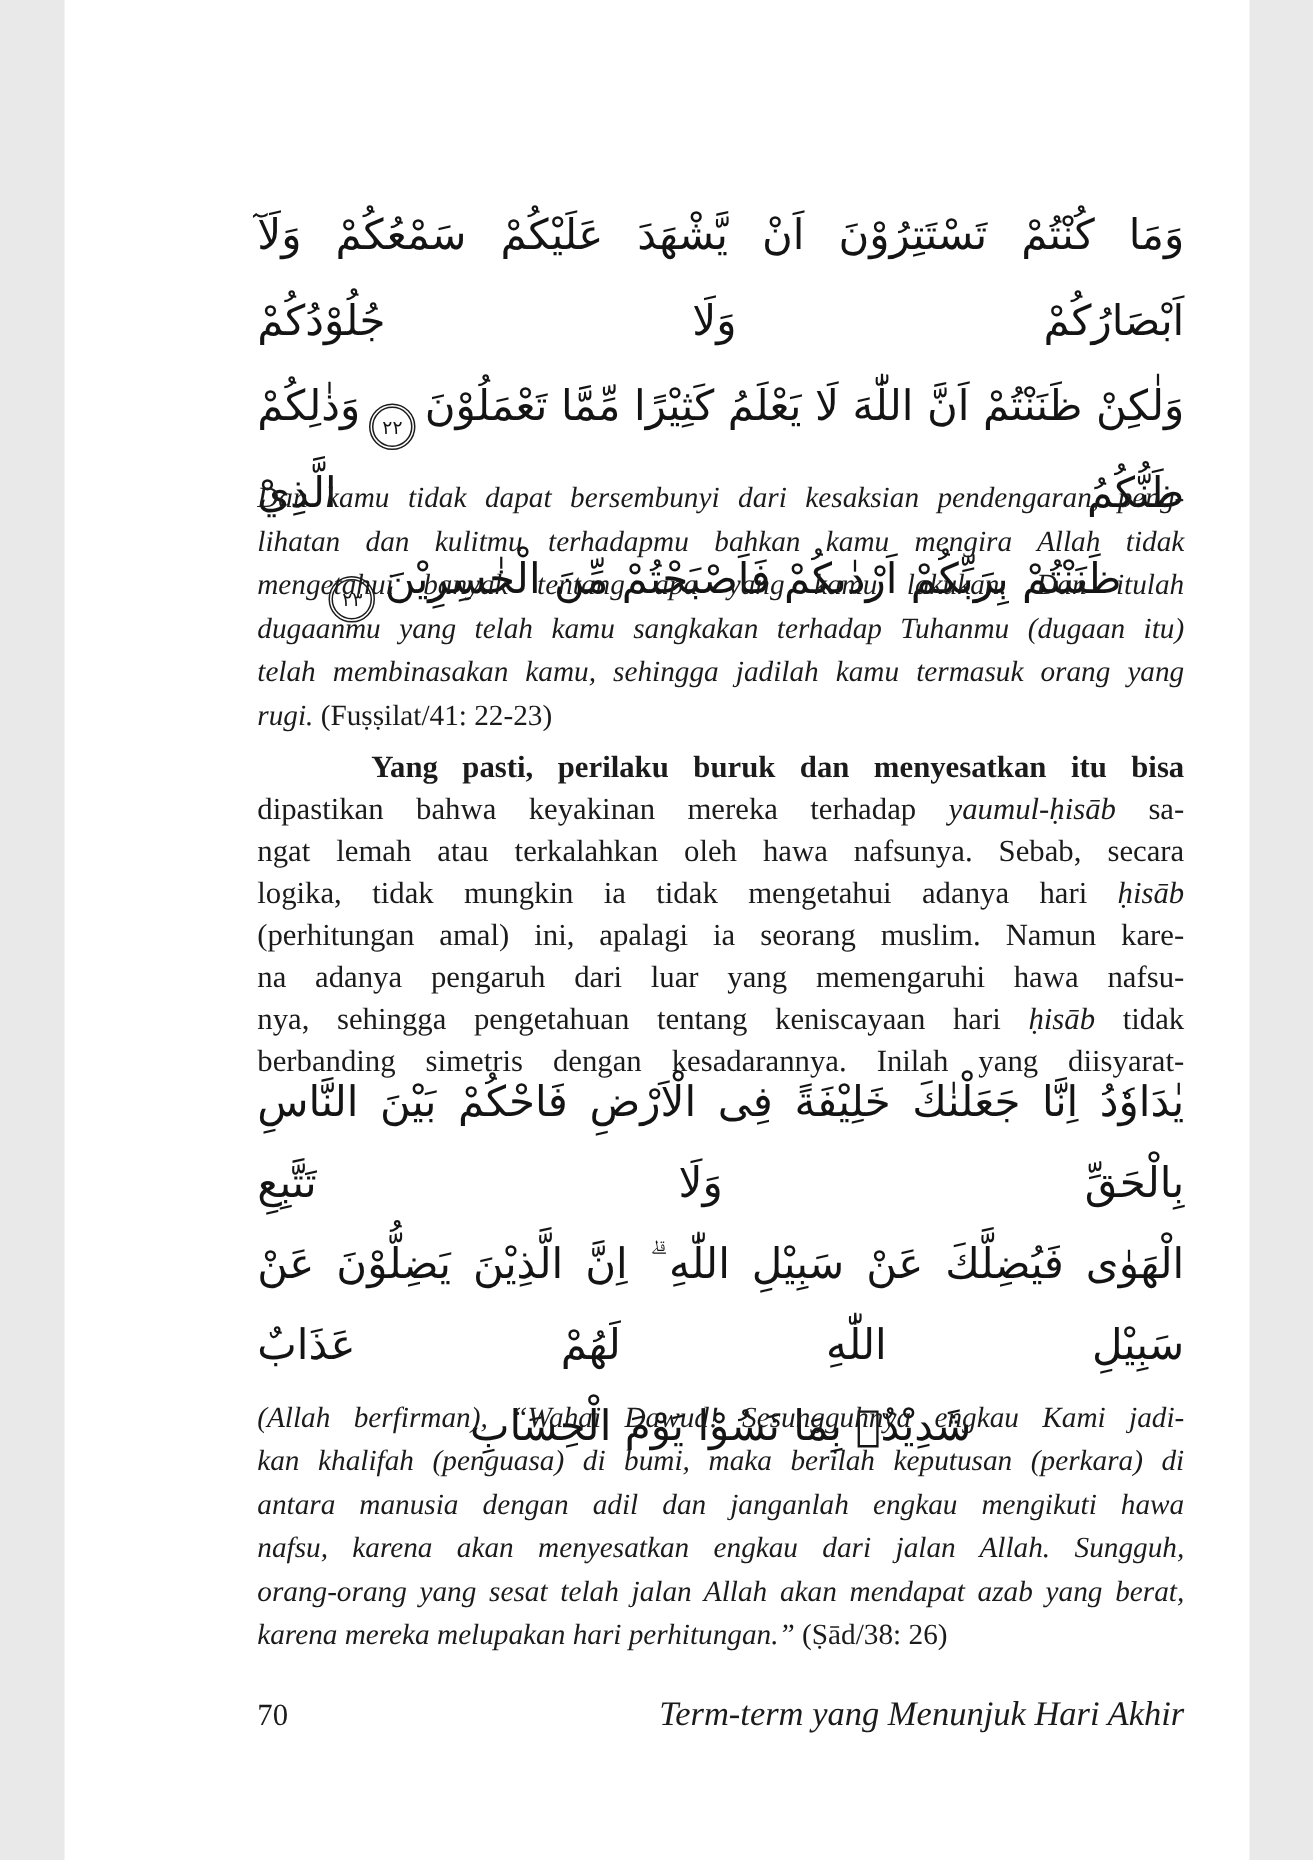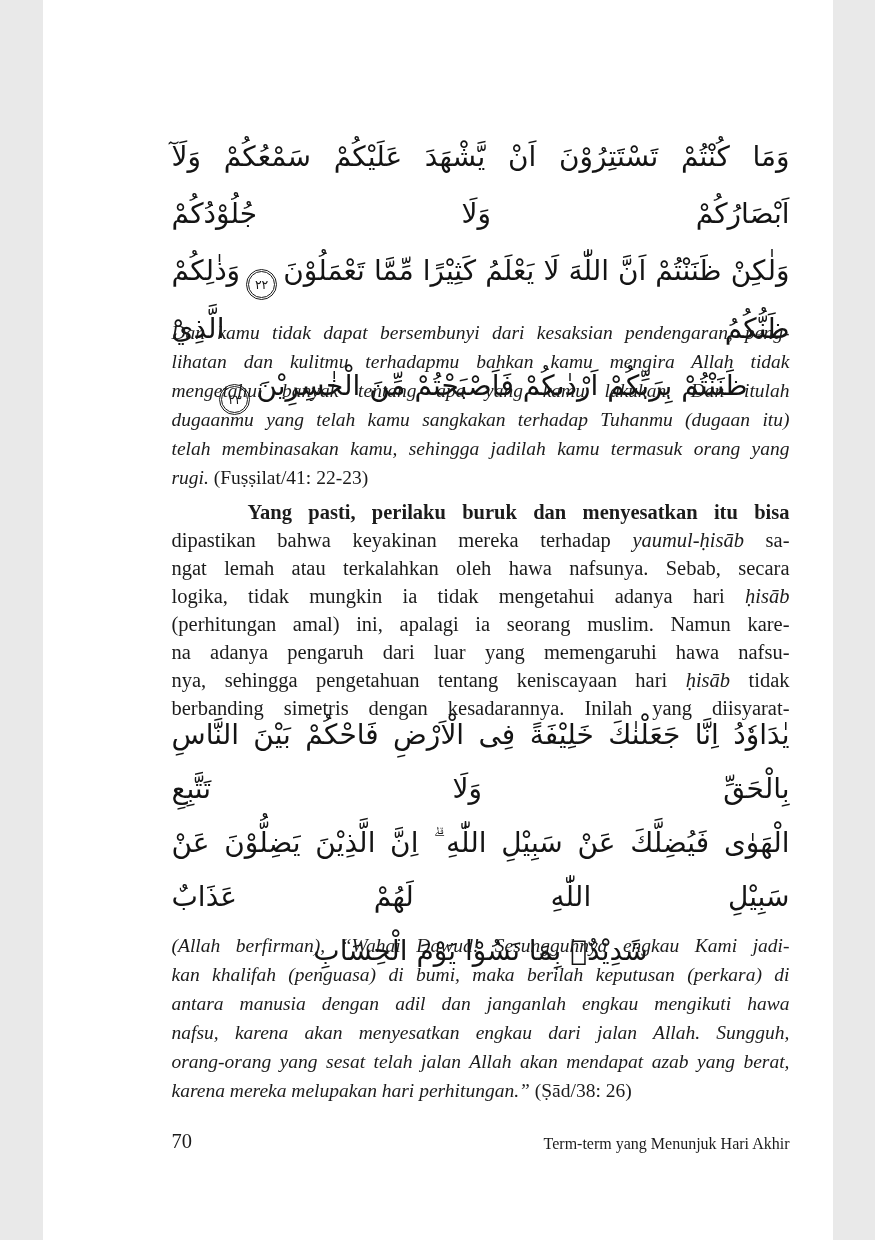--- a/index.html
+++ b/index.html
@@ -67,21 +67,21 @@
   .bodytext .indent { padding-left: 76px; font-weight: bold; }
   .em { font-style: italic; }
 
   
   .footer {
     display: flex;
     justify-content: space-between;
     align-items: flex-end;
     font-size: 20.5px;
   }
-  .running-title { font-size: 16px; }
+  .running-title { font-style: italic; font-size: 23px; }
 </style>
 </head>
 <body>
 
 <div class="page">
 
   <div id="arabic1" class="block arabic" style="top:128px;">
     <div class="aline">
       <span>وَمَا كُنْتُمْ تَسْتَتِرُوْنَ اَنْ يَّشْهَدَ عَلَيْكُمْ سَمْعُكُمْ وَلَآ اَبْصَارُكُمْ وَلَا جُلُوْدُكُمْ</span>
     </div>

